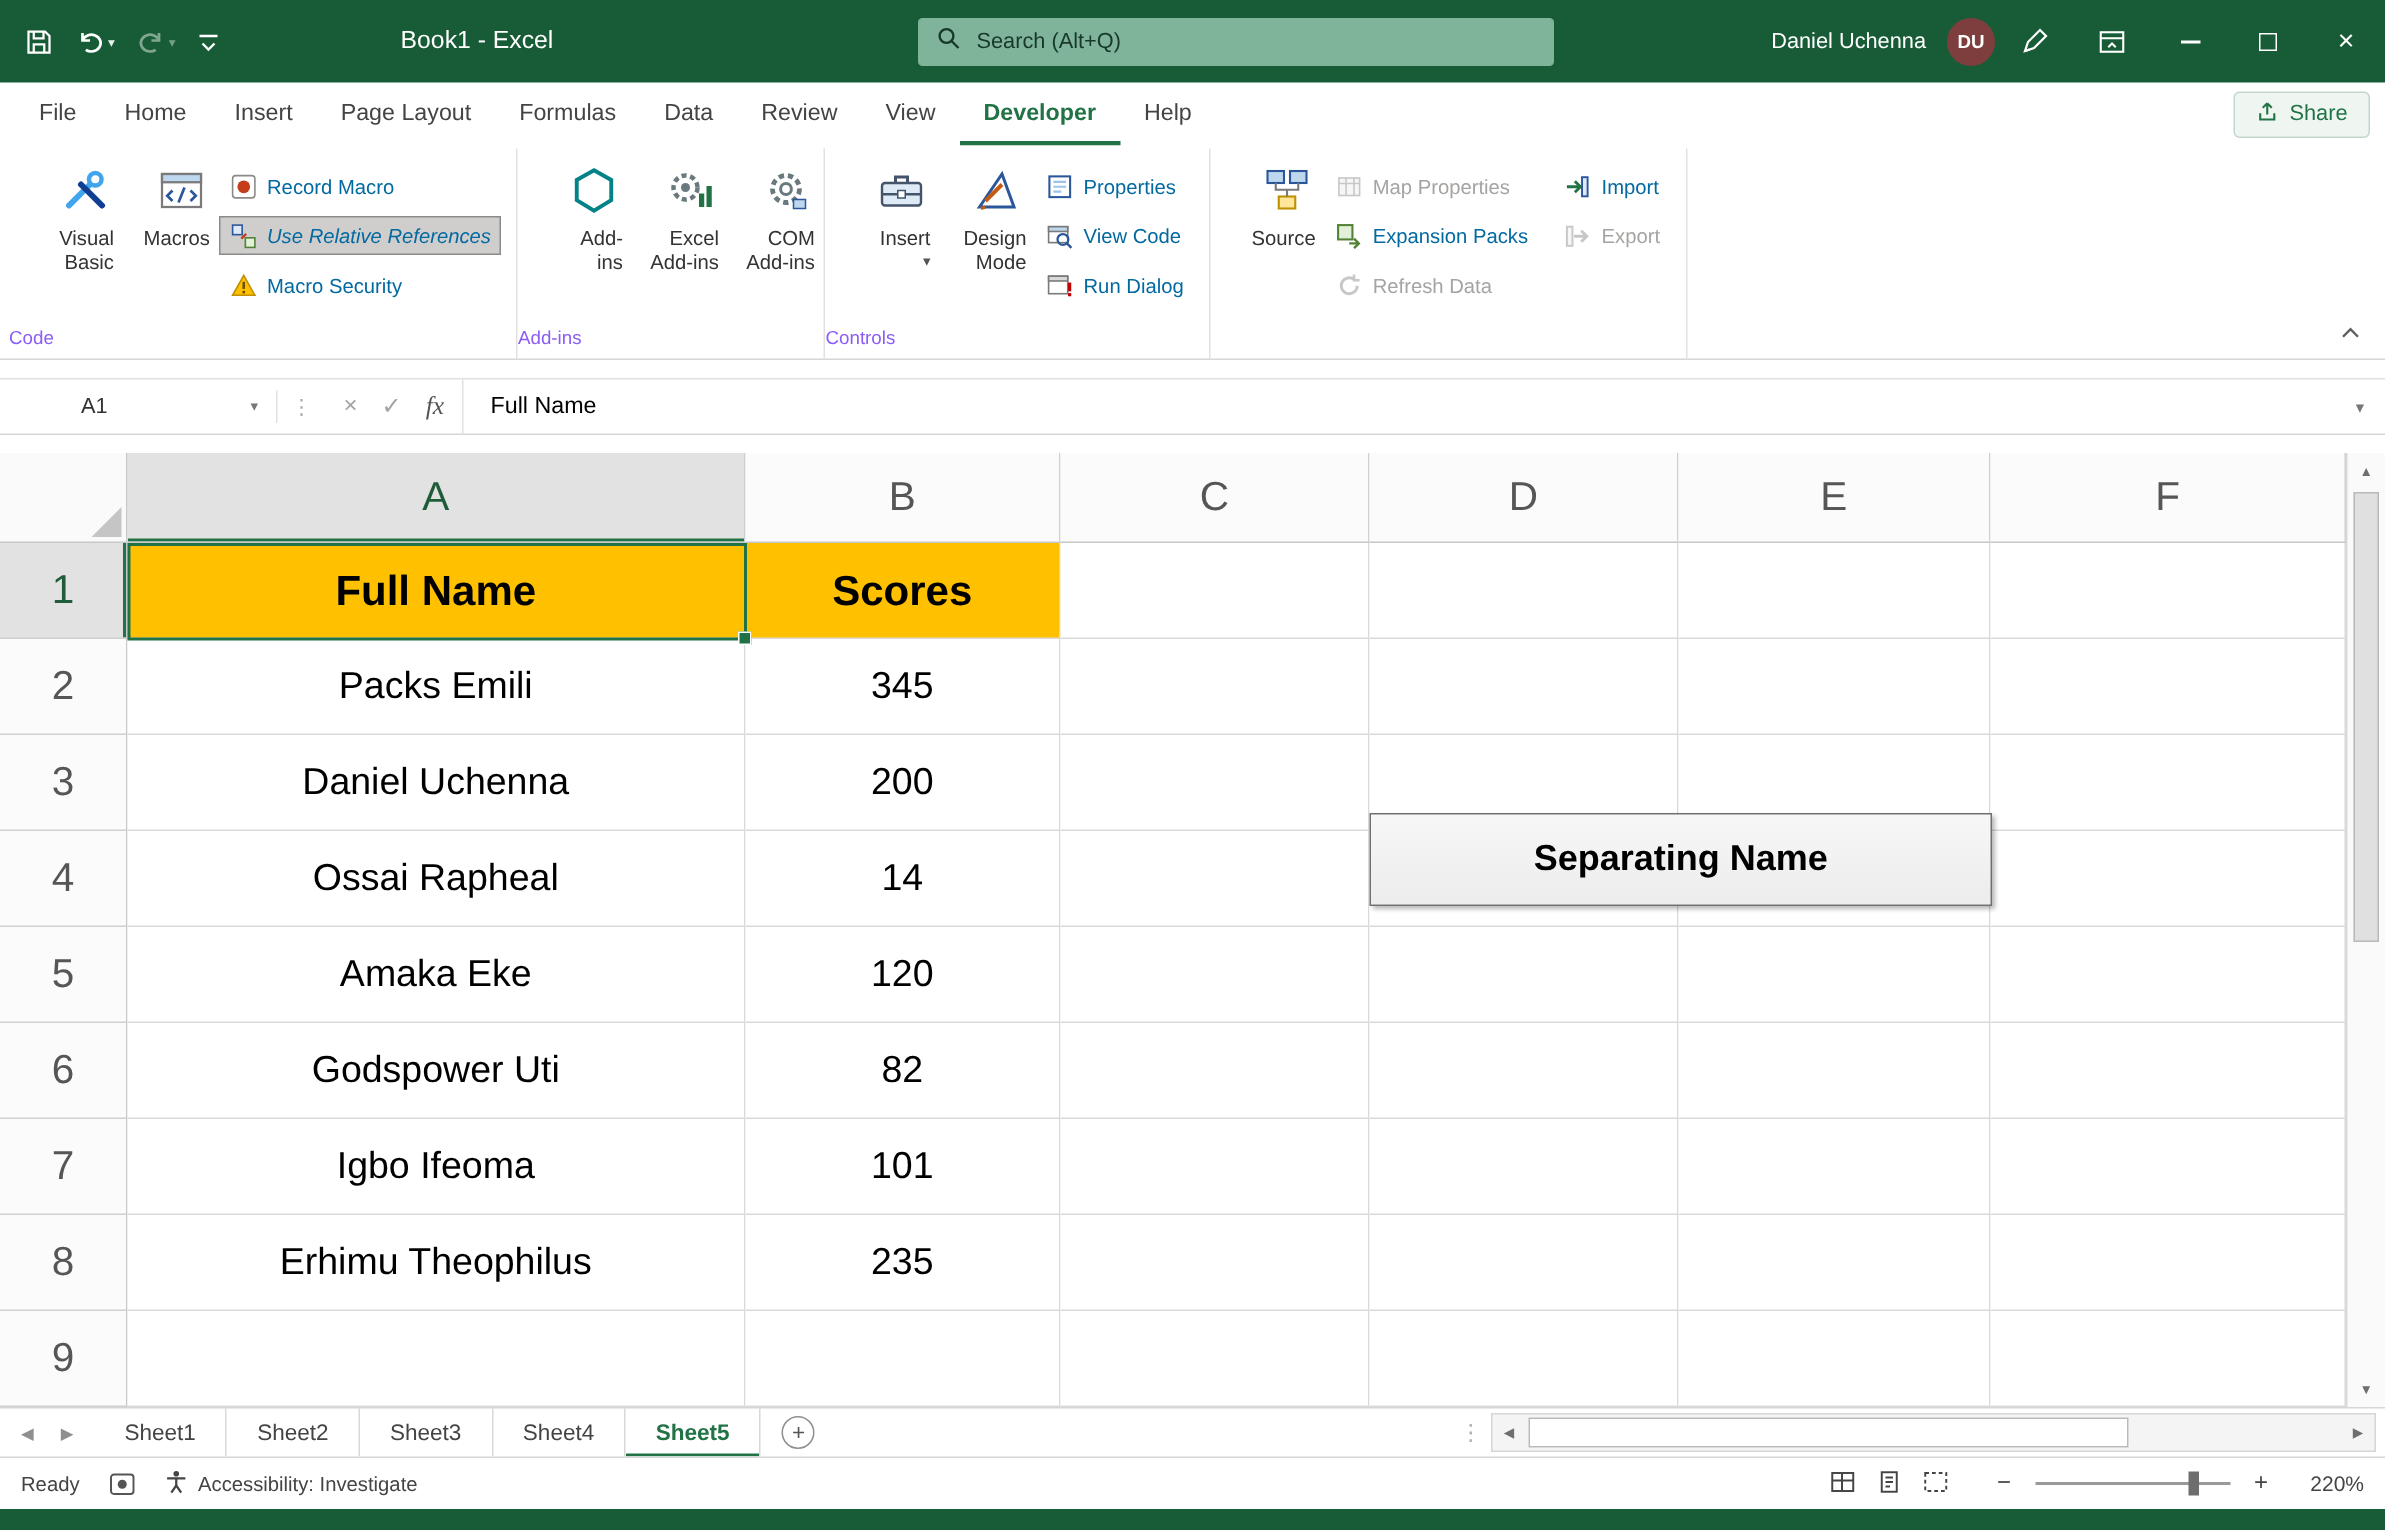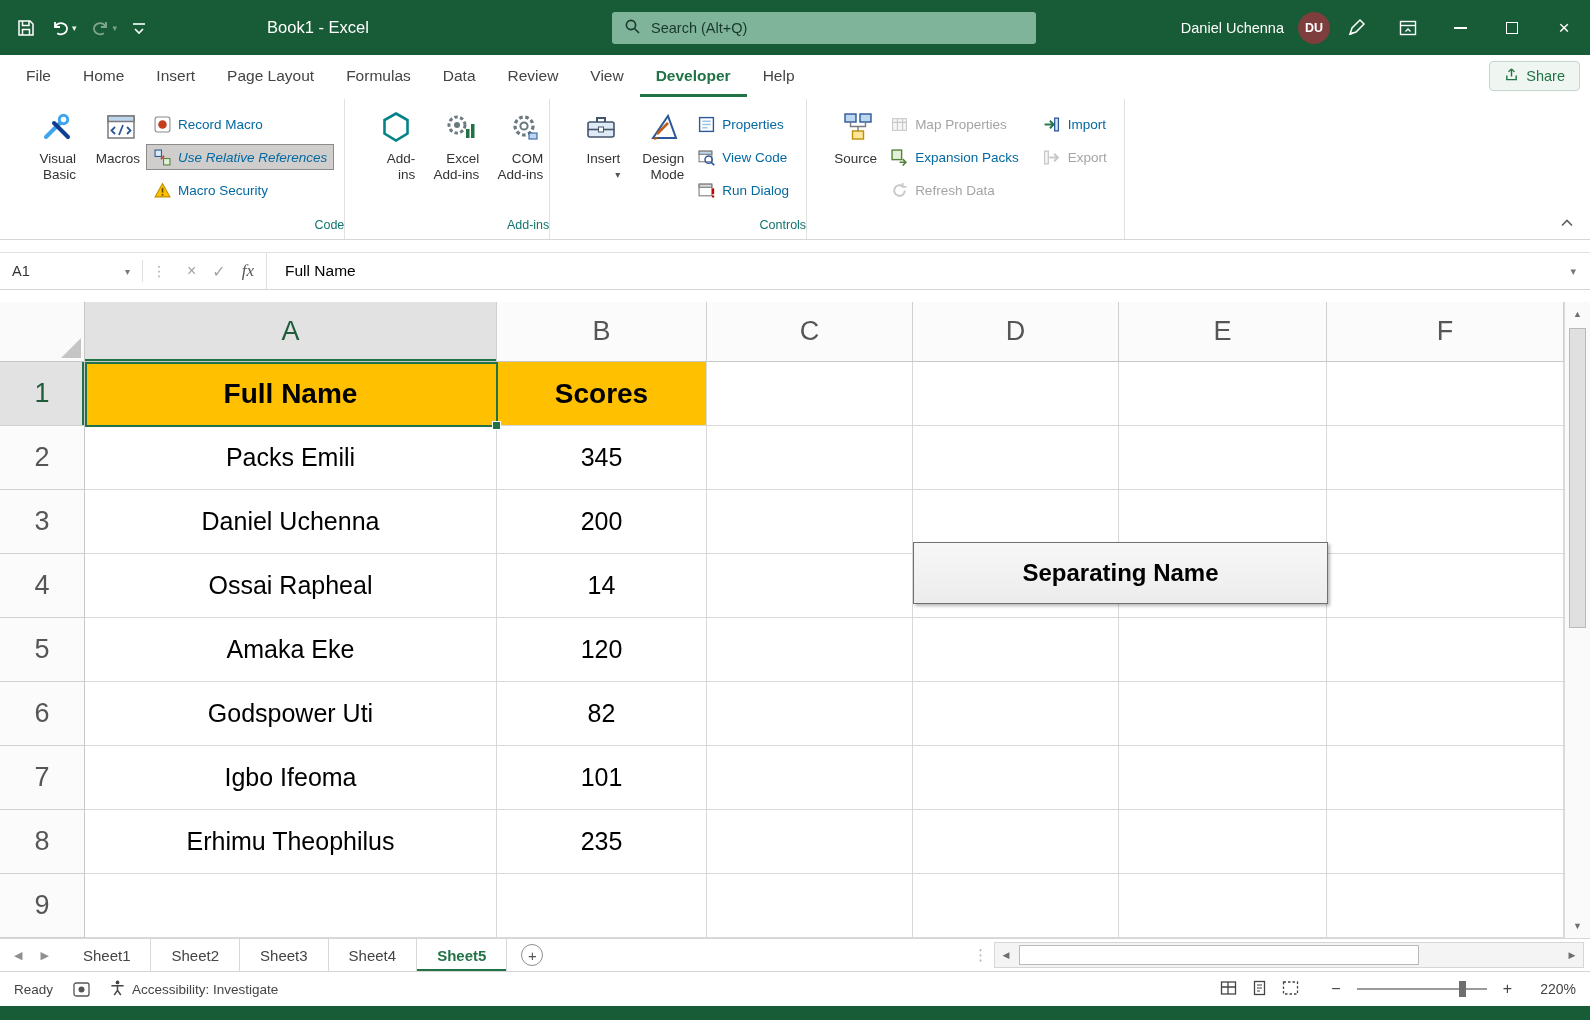--- a/index.html
+++ b/index.html
@@ -26,35 +26,35 @@
   
   .ribbon-tabs { height:42px; background:#fff; display:flex; align-items:stretch; padding:0 10px; flex:0 0 auto; }
   .rtab { display:flex; align-items:center; padding:0 16px; font-size:15.5px; color:#444; }
   .rtab.active { color:#217346; font-weight:700; box-shadow:inset 0 -3px 0 #217346; }
   .share-btn { margin-left:auto; align-self:center; display:flex; align-items:center; gap:7px; border:1px solid #C3D6CB; background:#EFF6F1; border-radius:4px; padding:5px 14px; font-size:14.5px; color:#217346; }
 
   
   .ribbon { height:143px; background:#fff; border-bottom:1px solid #D8D6D4; display:flex; padding:2px 4px 0 6px; flex:0 0 auto; position:relative; }
   .rgroup { display:flex; flex-direction:column; border-right:1px solid #E3E1DF; }
   .rgroup-content { flex:1; display:flex; align-items:flex-start; padding:4px 6px 0 6px; }
-  .rgroup-label { text-align:right; font-size:12.5px; color:#0f766e; padding:2px 0 7px; }
+  .rgroup-label { text-align:left; font-size:12.5px; color:#8b5cf6; padding:2px 0 7px; }
   .big-btn { width:64px; min-height:100px; display:flex; flex-direction:column; align-items:flex-end; padding-top:5px; font-size:13.5px; color:#333; text-align:center; line-height:1.15; }
   .big-btn .icon32 { width:38px; height:38px; display:flex; align-items:center; justify-content:center; margin-bottom:5px; }
   .small-col { display:flex; flex-direction:column; gap:7px; padding:8px 4px 0 6px; }
   .small-btn { display:flex; align-items:center; gap:7px; font-size:13.5px; color:#0369a1; padding:3px 6px; white-space:nowrap; border:1px solid transparent; }
   .small-btn .icon16 { width:18px; height:18px; display:flex; align-items:center; justify-content:center; }
   .small-btn.pressed { background:#D0CECC; border:1px solid #8D8B89;font-style:italic; }
   .small-btn.disabled { color:#A6A4A2; }
   .chev-down { font-size:10px; color:#555; margin-top:2px; }
   .collapse-ribbon { position:absolute; right:16px; bottom:8px; color:#605E5C; }
 
   
   .spacer12 { height:12px; background:#fff; flex:0 0 auto; }
   .formula-bar { height:38px; background:#fff; border-top:1px solid #E3E1DF; border-bottom:1px solid #D6D6D6; display:flex; align-items:center; flex:0 0 auto; }
-  .name-box { width:142px; height:100%; display:flex; align-items:center; padding:0 12px; font-size:14.5px; color:#333; }
+  .name-box { width:142px; height:100%; display:flex; align-items:center; padding:0 12px; font-size:14.5px; color:#333;margin-left:42px; }
   .name-box .dd { margin-left:auto; color:#777; font-size:10px; }
   .fb-dots { color:#ABABAB; padding:0 9px; font-size:14px; border-left:1px solid #E3E1DF; height:60%; display:flex; align-items:center; }
   .fb-btns { display:flex; align-items:center; gap:16px; padding:0 12px; }
   .fb-x, .fb-check { color:#A3A3A3; font-size:16px; }
   .fb-fx { font-family:"Liberation Serif", serif; font-style:italic; font-size:17px; color:#555; }
   .fb-content { flex:1; height:100%; display:flex; align-items:center; padding:0 18px; font-size:15.5px; color:#000; border-left:1px solid #E3E1DF; }
   .fb-expand { color:#777; padding:0 14px; font-size:11px; }
 
   
   .sheet-wrap { flex:1; display:flex; overflow:hidden; }

